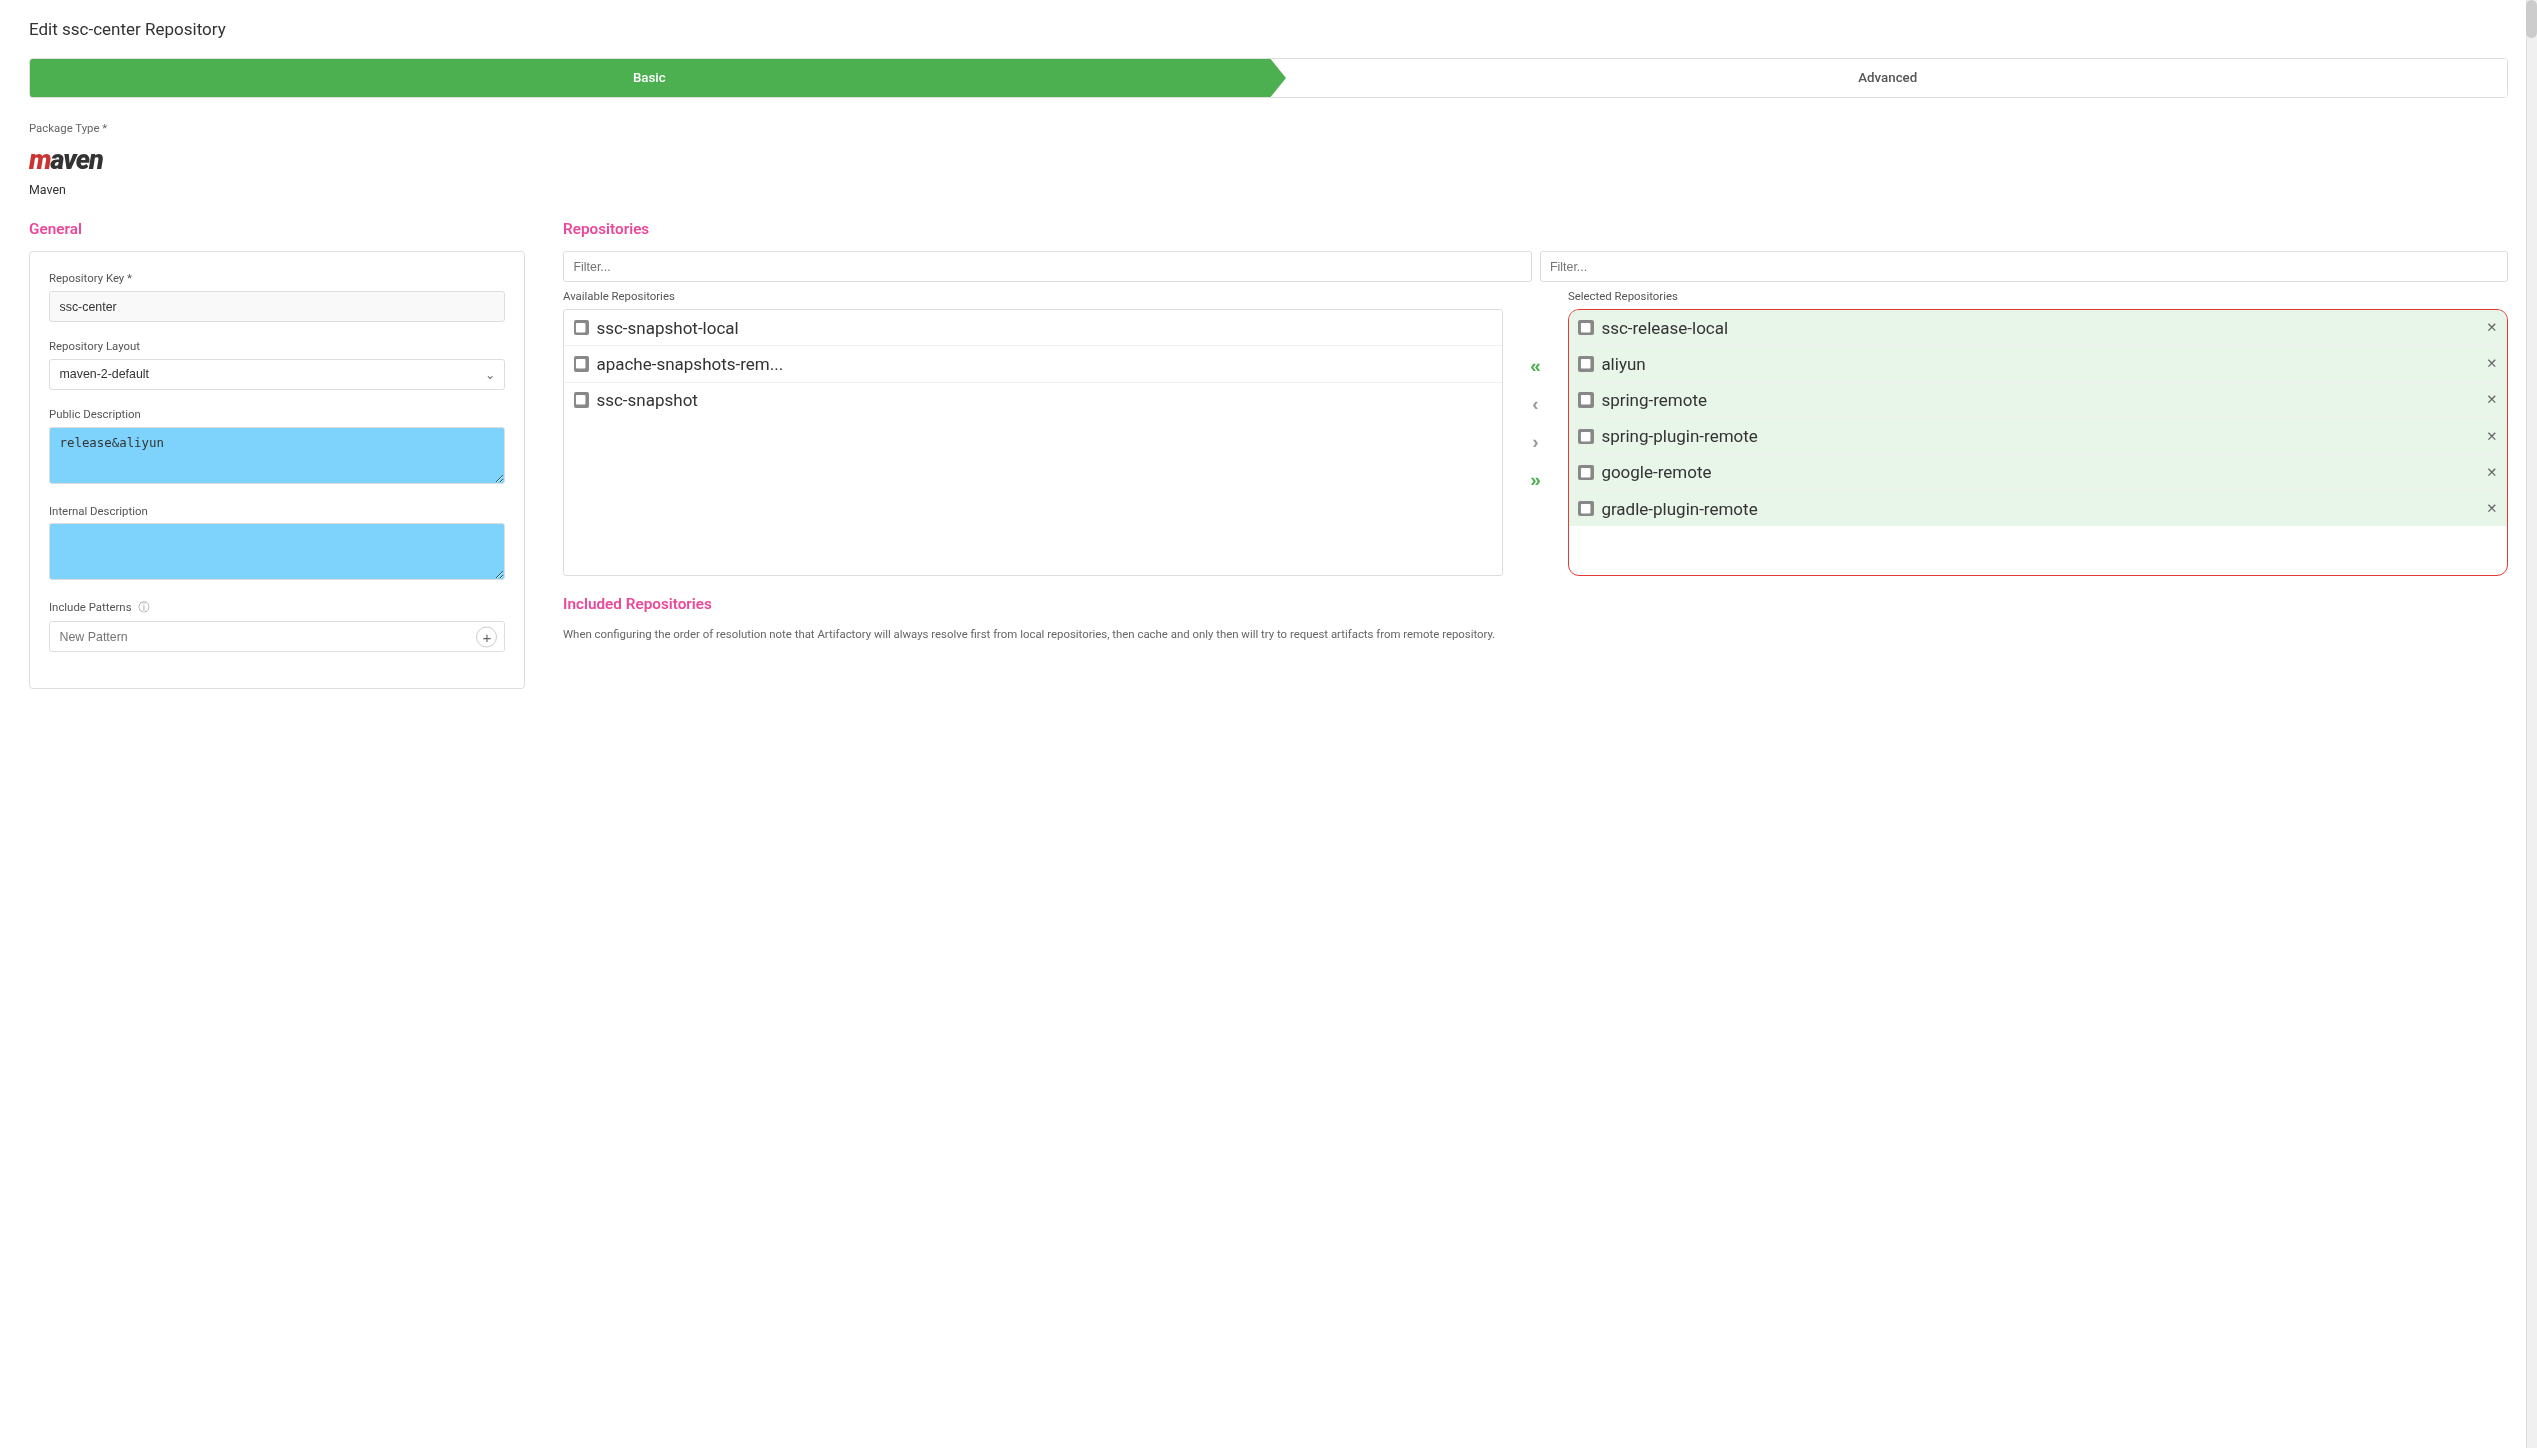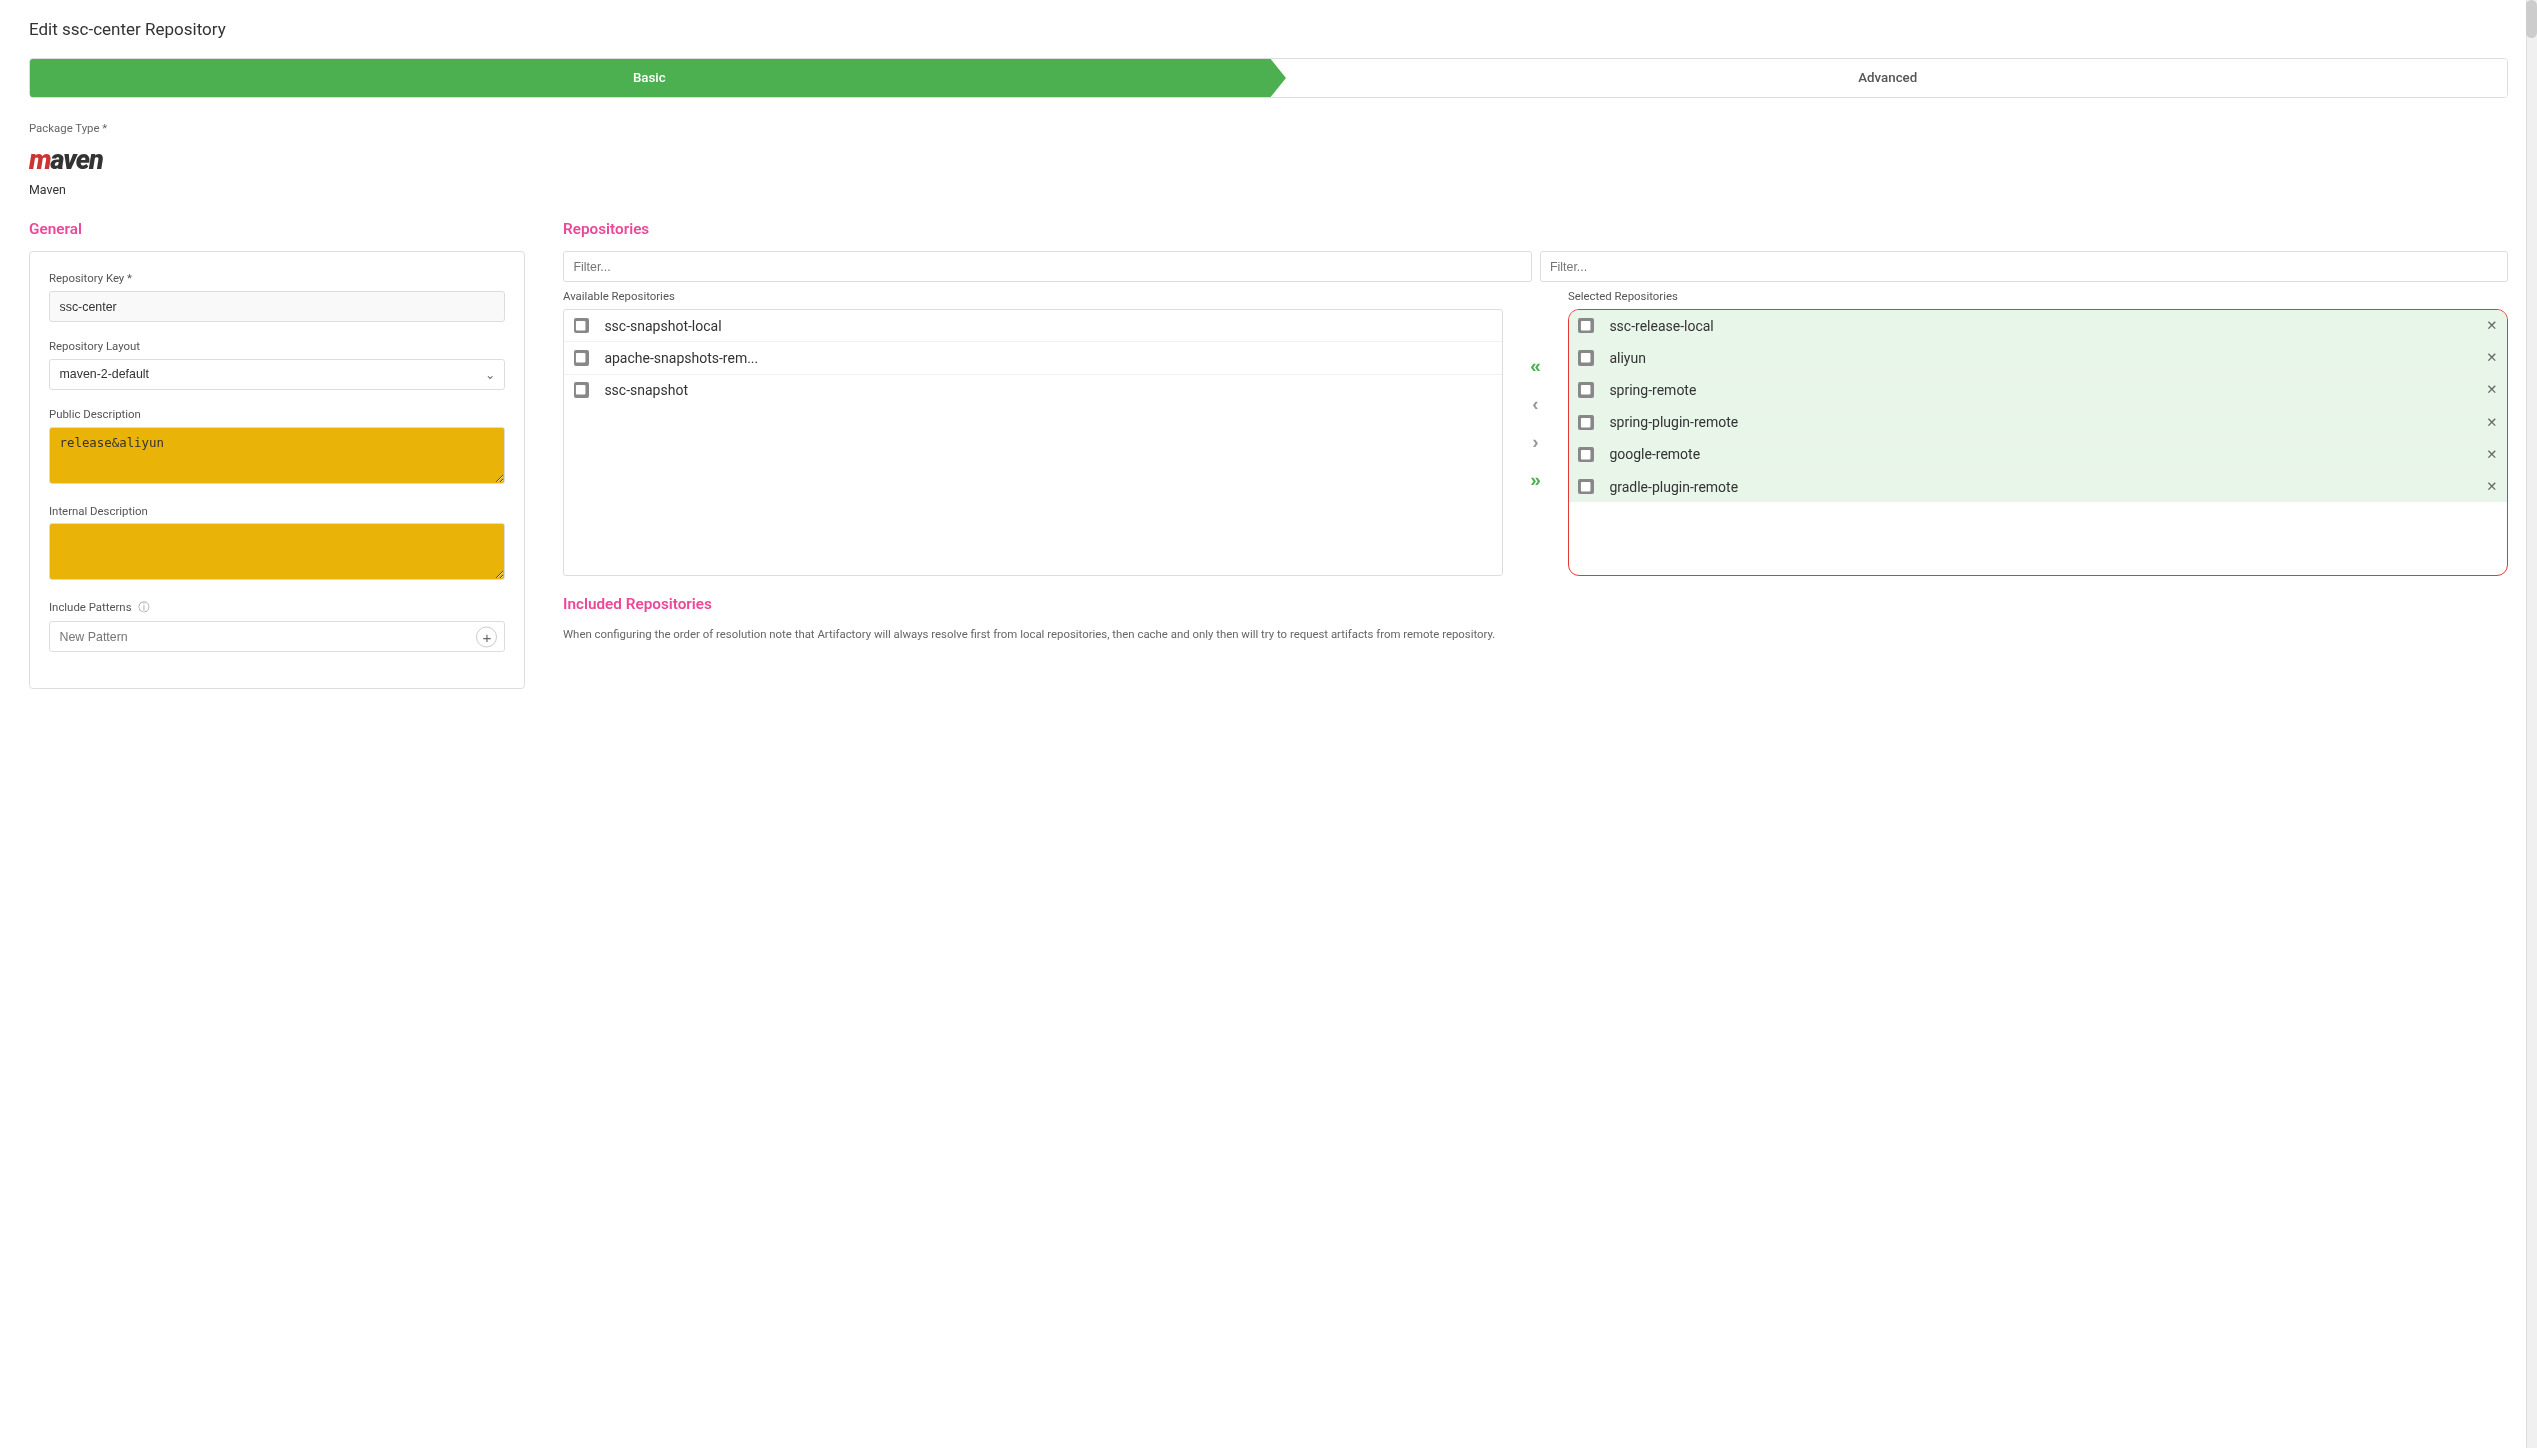--- a/index.html
+++ b/index.html
@@ -149,21 +149,21 @@
       pointer-events: none;
       color: #666;
     }
     .form-textarea {
       width: 100%;
       padding: 7.6px 9.5px;
       border: 1px solid #ddd;
       border-radius: 2.9px;
       font-size: 12.4px;
       color: #333;
-      background: #eab308;
+      background: #7dd3fc;
       min-height: 57px;
       resize: vertical;
     }
     
     .include-patterns-wrapper {
       position: relative;
     }
     .include-patterns-input {
       width: 100%;
       padding: 7.6px 34px 7.6px 9.5px;
@@ -245,24 +245,23 @@
       display: flex;
       align-items: center;
       justify-content: center;
     }
     .repo-icon svg {
       width: 11.4px;
       height: 11.4px;
       fill: #fff;
     }
     .repo-name {
-      font-size: 14px;
+      font-size: 17px;
       color: #333;
       flex: 1;
-      margin-left: 8px;
     }
     
     .selected-repo-list {
       border: 1.9px solid #e53935;
       border-radius: 11px;
       min-height: 267px;
       background: #fff;
       overflow: hidden;
     }
     .selected-repo-item {

